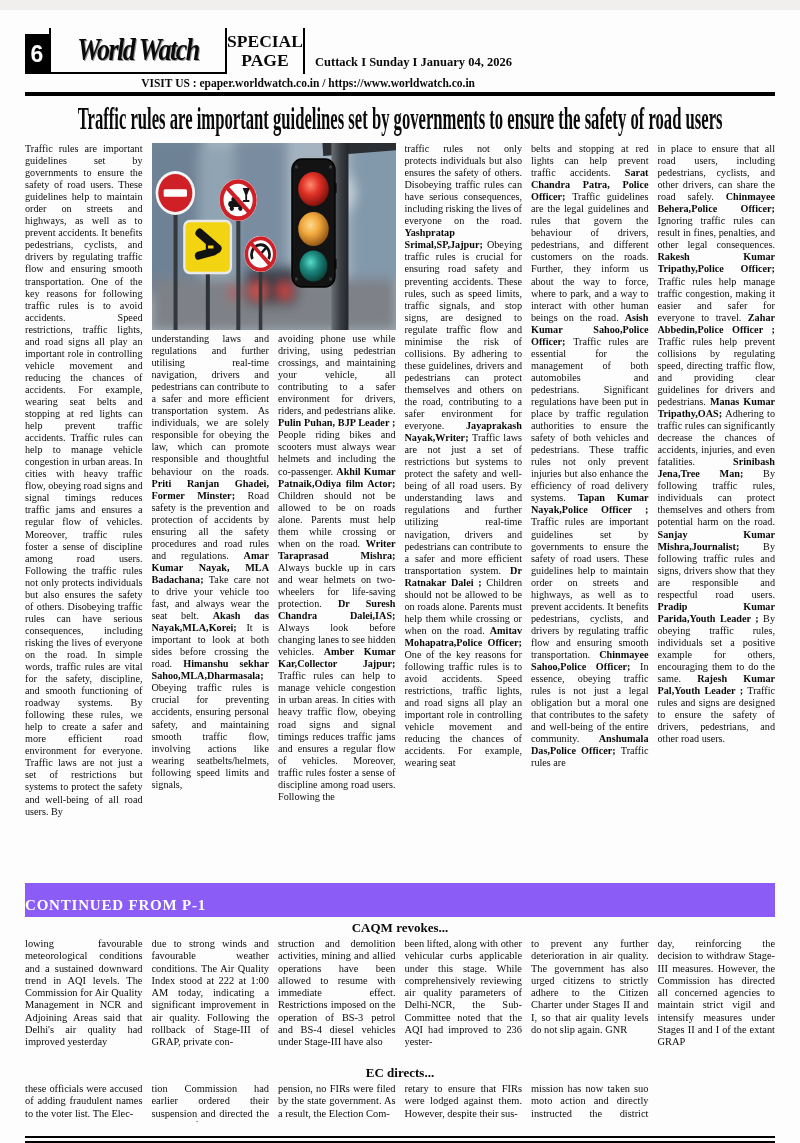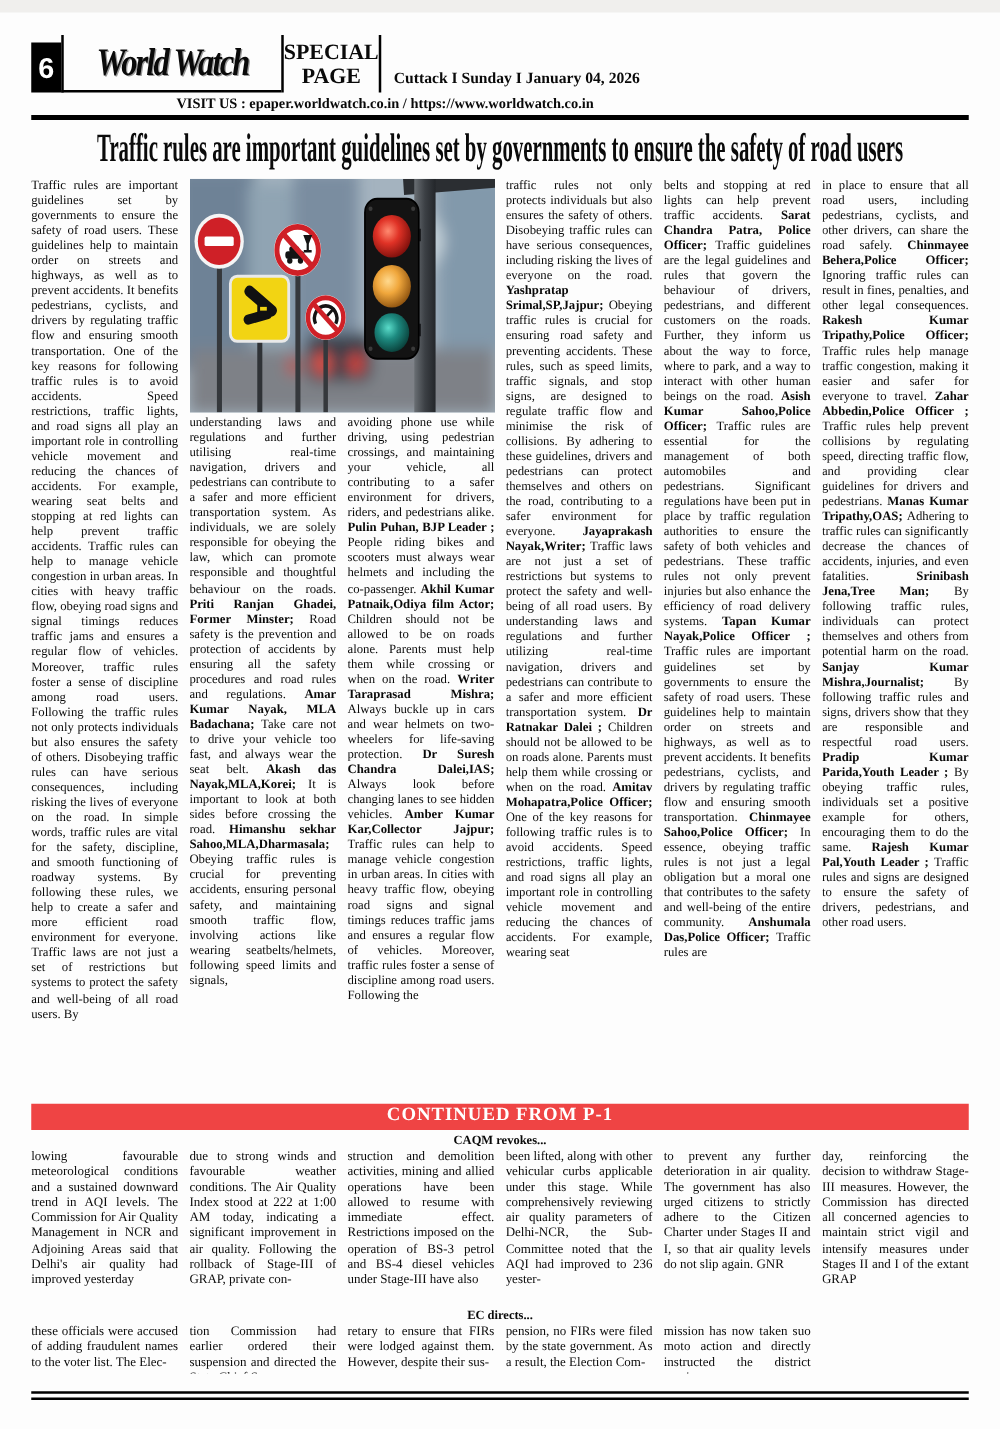--- a/index.html
+++ b/index.html
@@ -34,23 +34,23 @@
   .article { margin:7px 25px 0; height:737px; display:grid;
     grid-template-columns:repeat(6,1fr); column-gap:9px; overflow:hidden; }
   .col { font-size:10.2px; line-height:12.05px; text-align:justify; overflow:hidden; }
   .bold { font-weight:bold; }
   .photo-cols { grid-column:2 / span 2; display:flex; flex-direction:column; overflow:hidden; }
   .two-cols { flex:1; display:grid; grid-template-columns:1fr 1fr; column-gap:9px; overflow:hidden; }
   .photo { height:187px; margin-bottom:3px; position:relative; background:#a8b6bf; overflow:hidden; }
   .photo svg { display:block; width:100%; height:100%; }
 
   
-  .banner { margin:3px 25px 0; background:#ef4444; color:#fff; text-align:center;
-    font-weight:bold; font-size:15px; letter-spacing:0.8px; padding:1px 0 3px; }
-  .story-title { text-align:center; font-weight:bold; font-size:10px; margin-top:3px; }
+  .banner { margin:3px 25px 0; background:#8b5cf6; color:#fff; text-align:left;
+    font-weight:bold; font-size:15px; letter-spacing:0.8px; padding:14px 0 3px; }
+  .story-title { text-align:center; font-weight:bold; font-size:13px; margin-top:3px; }
   .cont-grid { margin:2px 25px 0; display:grid; grid-template-columns:repeat(6,1fr);
     column-gap:9px; overflow:hidden; }
   .cont-col { font-size:10.4px; line-height:12.3px; text-align:justify; overflow:hidden; }
   .caqm { height:124px; }
   .ec { height:39px; }
   .bottom-rule { margin:14px 25px 0; border-top:2.5px solid #000; border-bottom:2px solid #000; height:7px; }
 </style>
 </head>
 <body>
 
@@ -197,18 +197,18 @@
   <div class="cont-col">struction and demolition activities, mining and allied operations have been allowed to resume with immediate effect. Restrictions imposed on the operation of BS-3 petrol and BS-4 diesel vehicles under Stage-III have also</div>
   <div class="cont-col">been lifted, along with other vehicular curbs applicable under this stage. While comprehensively reviewing air quality parameters of Delhi-NCR, the Sub-Committee noted that the AQI had improved to 236 yester-</div>
   <div class="cont-col">to prevent any further deterioration in air quality. The government has also urged citizens to strictly adhere to the Citizen Charter under Stages II and I, so that air quality levels do not slip again. GNR</div>
   <div class="cont-col">day, reinforcing the decision to withdraw Stage-III measures. However, the Commission has directed all concerned agencies to maintain strict vigil and intensify measures under Stages II and I of the extant GRAP</div>
 </div>
 
 <div class="story-title">EC directs...</div>
 <div class="cont-grid ec">
   <div class="cont-col">these officials were accused of adding fraudulent names to the voter list. The Elec-</div>
   <div class="cont-col">tion Commission had earlier ordered their suspension and directed the State Chief Sec-</div>
+  <div class="cont-col">pension, no FIRs were filed by the state government. As a result, the Election Com-</div>
   <div class="cont-col">retary to ensure that FIRs were lodged against them. However, despite their sus-</div>
-  <div class="cont-col">pension, no FIRs were filed by the state government. As a result, the Election Com-</div>
   <div class="cont-col">mission has now taken suo moto action and directly instructed the district magis-</div>
 </div>
 
 <div class="bottom-rule"></div>
 
 </body></html>

